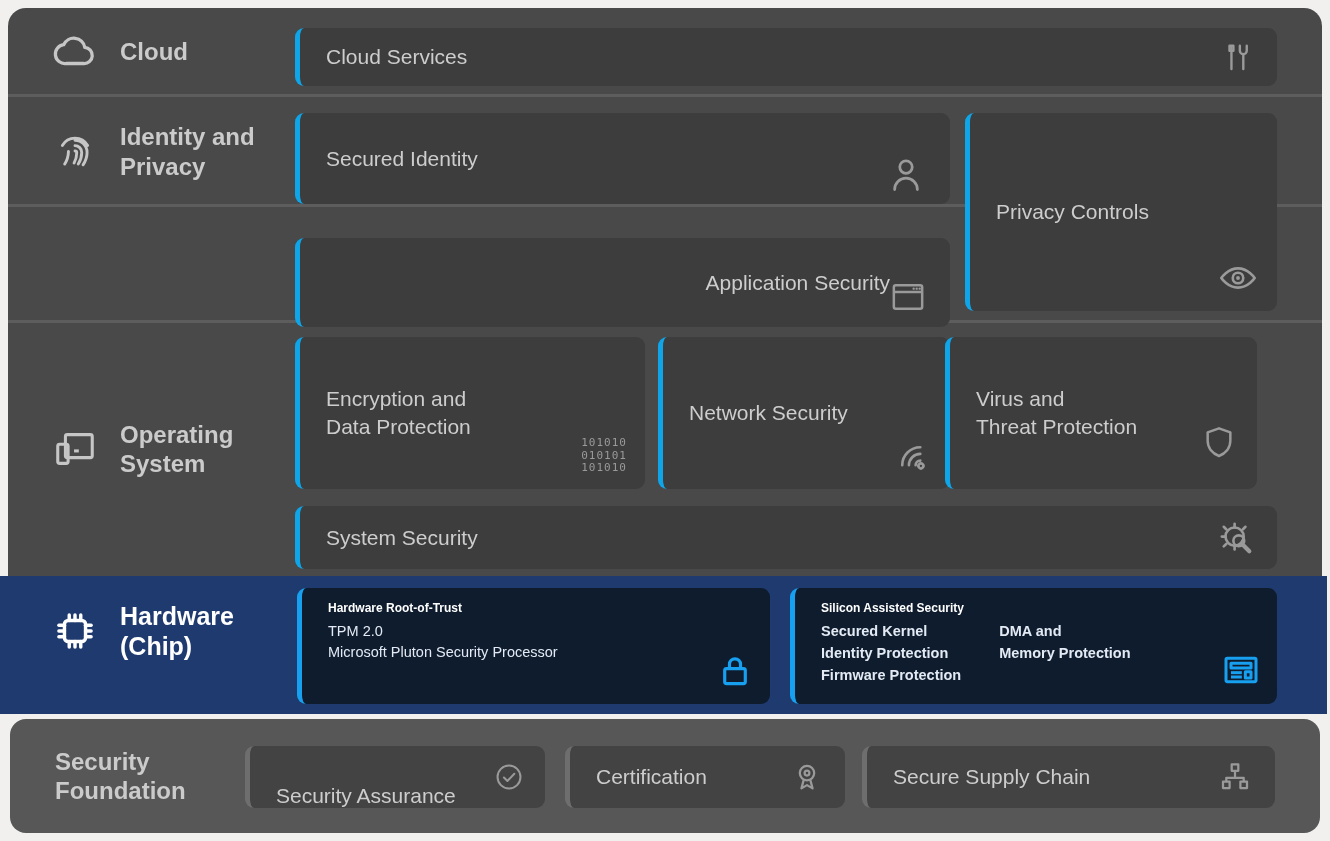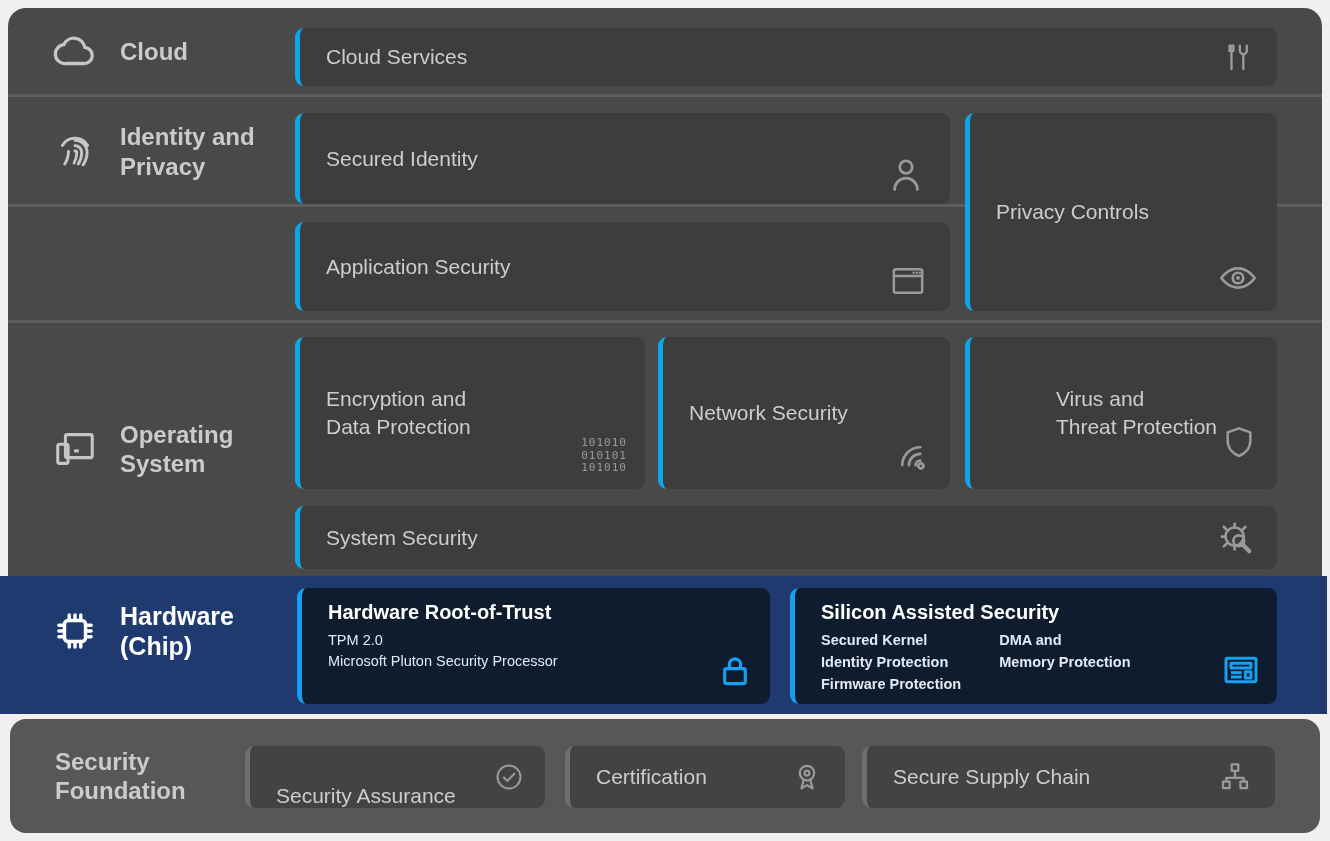--- a/index.html
+++ b/index.html
@@ -30,36 +30,36 @@
   .lbl-foundation{left:55px;top:719px;height:114px;}
   
   .card{position:absolute;background:#3d3d3d;border-left:5px solid #0ea5e9;border-radius:9px;
     box-sizing:border-box;color:#cdcdcd;font-size:21px;display:flex;align-items:center;
     padding:0 60px 0 26px;}
   .card .cicon{position:absolute;color:#9a9a9a;}
   .card .cicon svg{display:block;}
   .card-cloud-services{left:295px;top:28px;width:982px;height:58px;}
   .card-secured-identity{left:295px;top:113px;width:655px;height:91px;}
   .card-privacy{left:965px;top:113px;width:312px;height:198px;}
-  .card-app-security{left:295px;top:222px;width:655px;height:89px;}
+  .card-app-security{left:295px;top:238px;width:655px;height:89px;justify-content:flex-end;}
   .card-encryption{left:295px;top:337px;width:350px;height:152px;}
   .card-network{left:658px;top:337px;width:292px;height:152px;}
-  .card-virus{left:965px;top:337px;width:312px;height:152px;justify-content:flex-end;}
+  .card-virus{left:945px;top:337px;width:312px;height:152px;}
   .card-system{left:295px;top:506px;width:982px;height:63px;}
   .card-foundation{background:#434343;border-left-color:#6e6e6e;font-size:21px;}
   .card-assurance{left:245px;top:746px;width:300px;height:62px;align-items:flex-end;}
   .card-certification{left:565px;top:746px;width:280px;height:62px;}
   .card-supply{left:862px;top:746px;width:413px;height:62px;}
   
   .card-hw{background:#0e1c2e;border-left:5px solid #18a0f0;border-radius:9px;
     position:absolute;box-sizing:border-box;padding:13px 60px 10px 26px;color:#ffffff;
     display:block;}
   .card-hw-root{left:297px;top:588px;width:473px;height:116px;}
   .card-silicon{left:790px;top:588px;width:487px;height:116px;}
-  .card-hw .hw-title{font-size:20px;font-weight:700;color:#ffffff;margin-bottom:6px;}
+  .card-hw .hw-title{font-size:12px;font-weight:700;color:#ffffff;margin-bottom:6px;}
   .hw-line{font-size:14.5px;color:#e3eaf4;line-height:1.45;}
   .sil-cols{display:flex;gap:38px;font-weight:bold;}
   .sil-col .hw-line{line-height:1.5;}
   .card-hw .cicon{position:absolute;color:#18a0f0;}
   
   .binary{position:absolute;right:18px;bottom:14px;text-align:right;color:#9a9a9a;
     font-family:"DejaVu Sans Mono","Liberation Mono",monospace;font-size:11px;line-height:1.15;letter-spacing:1px;}
 </style>
 </head>
 <body>

